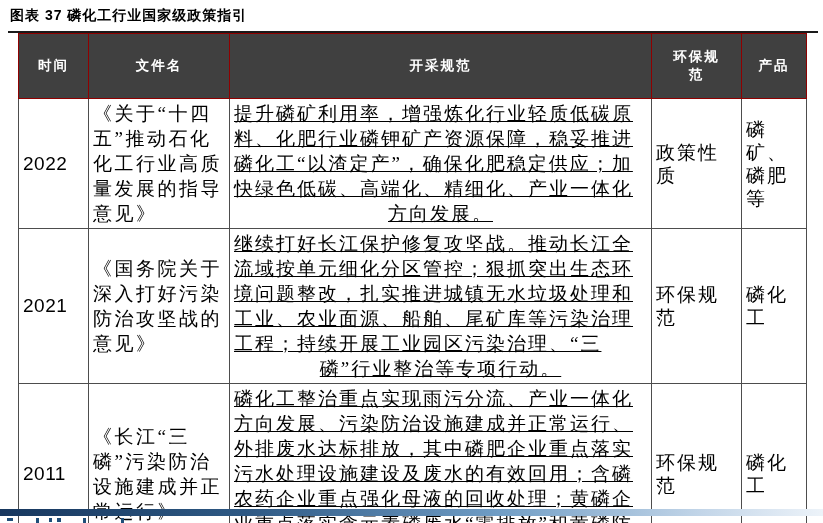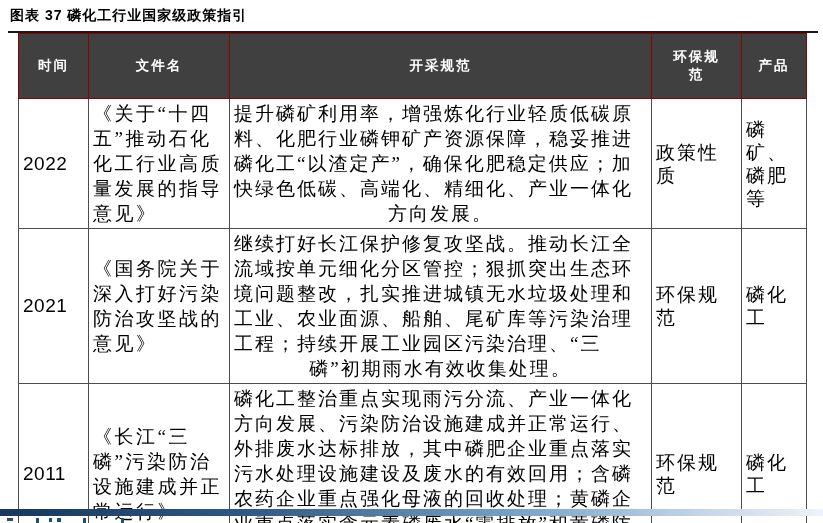--- a/index.html
+++ b/index.html
@@ -56,20 +56,21 @@
     font-size:15px;letter-spacing:0.5px;
   }
   td.doc{
     line-height:25px;letter-spacing:2.5px;
     padding:2px 8px;
   }
   td.content{
     text-align:justify;text-align-last:center;
     line-height:25px;letter-spacing:2px;
     padding:4px 9px;
+    text-decoration:underline;
   }
   td.nature,td.product{
     letter-spacing:2px;line-height:23px;
   }
   .footer-bar{
     position:absolute;left:0;top:509px;
     width:823px;height:7px;
     background:linear-gradient(to right,#17375e 0%,#2e5984 30%,#6f9cc4 60%,#c2d5e8 85%,#edf3f9 100%);
   }
   .footer-clip{position:absolute;left:0;top:518px;width:300px;height:5px;}
@@ -112,21 +113,21 @@
       <tr class="r1">
         <td class="year">2022</td>
         <td class="doc">《关于“十四五”推动石化化工行业高质量发展的指导意见》</td>
         <td class="content">提升磷矿利用率，增强炼化行业轻质低碳原料、化肥行业磷钾矿产资源保障，稳妥推进磷化工“以渣定产”，确保化肥稳定供应；加快绿色低碳、高端化、精细化、产业一体化方向发展。</td>
         <td class="nature">政策性质</td>
         <td class="product">磷矿、磷肥等</td>
       </tr>
       <tr class="r2">
         <td class="year">2021</td>
         <td class="doc">《国务院关于深入打好污染防治攻坚战的意见》</td>
-        <td class="content">继续打好长江保护修复攻坚战。推动长江全流域按单元细化分区管控；狠抓突出生态环境问题整改，扎实推进城镇无水垃圾处理和工业、农业面源、船舶、尾矿库等污染治理工程；持续开展工业园区污染治理、“三磷”初期雨水有效收集处理。</td>
+        <td class="content">继续打好长江保护修复攻坚战。推动长江全流域按单元细化分区管控；狠抓突出生态环境问题整改，扎实推进城镇无水垃圾处理和工业、农业面源、船舶、尾矿库等污染治理工程；持续开展工业园区污染治理、“三磷”行业整治等专项行动。</td>
         <td class="nature">环保规范</td>
         <td class="product">磷化工</td>
       </tr>
       <tr class="r3">
         <td class="year">2011</td>
         <td class="doc">《长江“三磷”污染防治设施建成并正常运行》</td>
         <td class="content">磷化工整治重点实现雨污分流、产业一体化方向发展、污染防治设施建成并正常运行、外排废水达标排放，其中磷肥企业重点落实污水处理设施建设及废水的有效回用；含磷农药企业重点强化母液的回收处理；黄磷企业重点落实含元素磷废水“零排放”和黄磷防流失措施。</td>
         <td class="nature">环保规范</td>
         <td class="product">磷化工</td>
       </tr>

